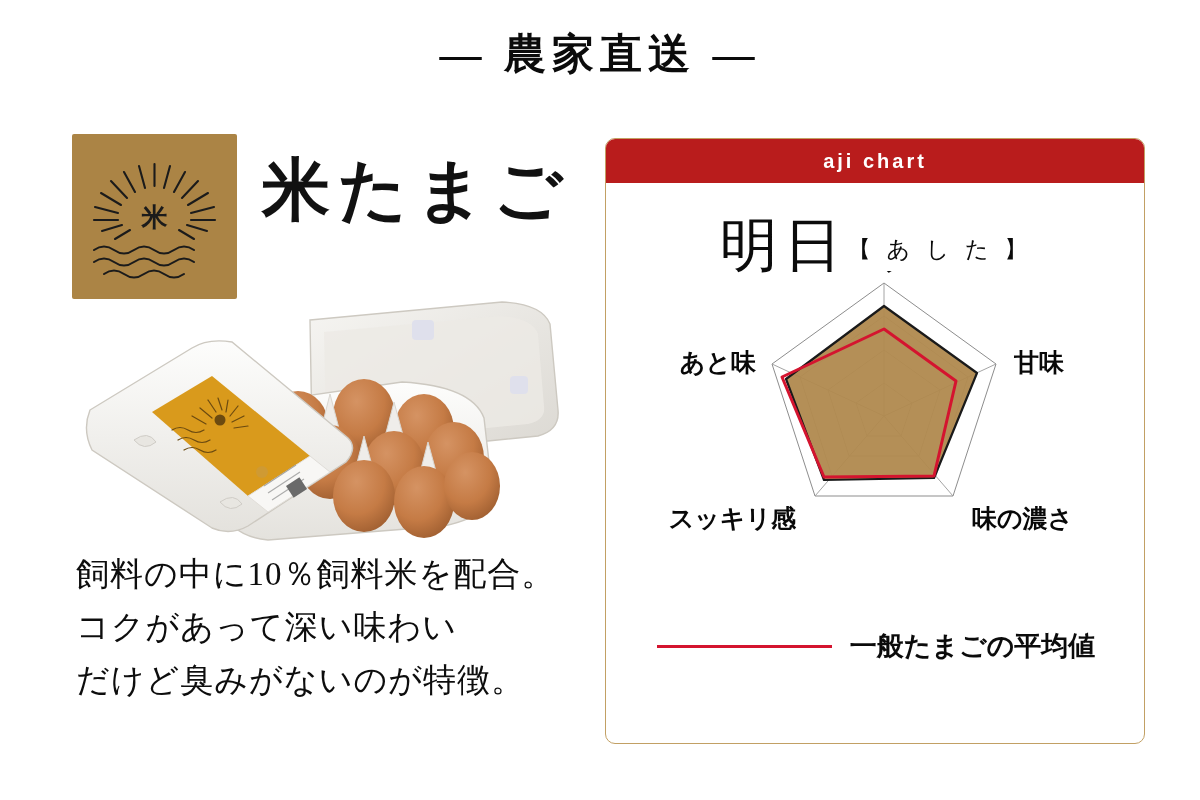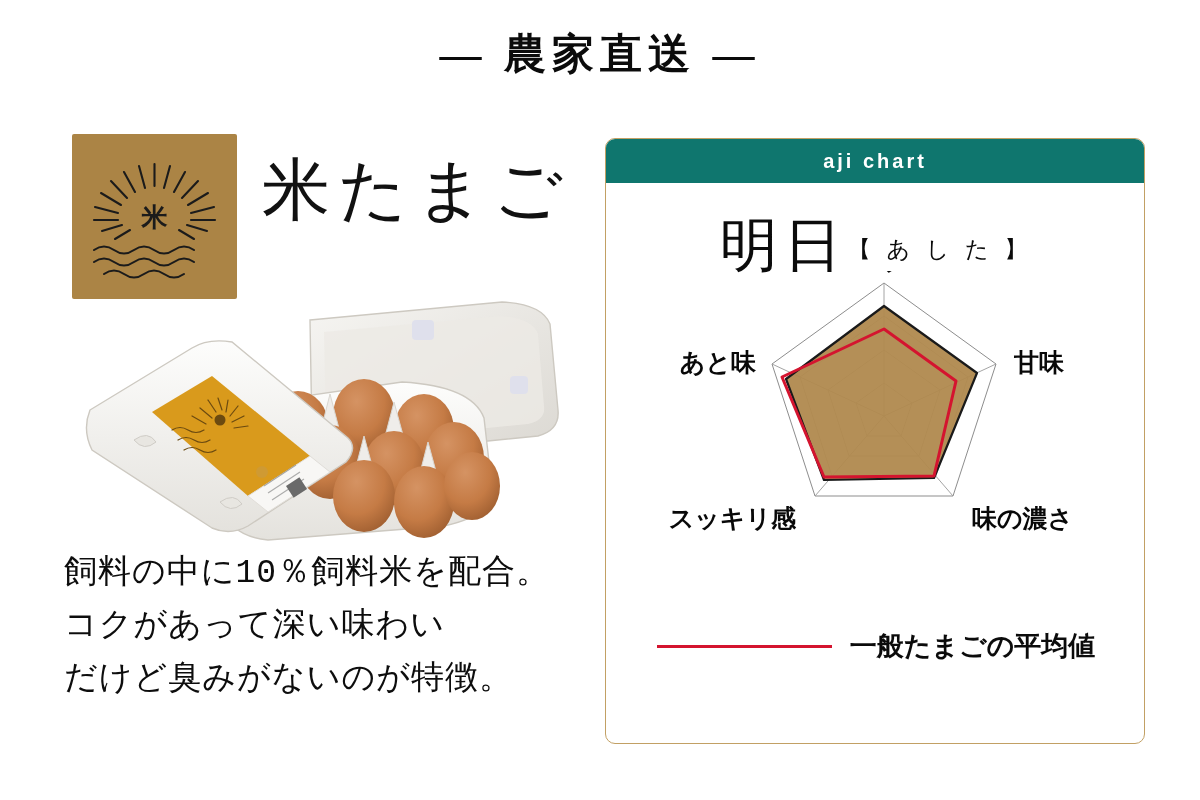--- a/index.html
+++ b/index.html
@@ -28,47 +28,47 @@
 
   .brand-row{position:absolute;left:72px;top:16px;width:520px;height:168px;}
   .logo-badge{
     position:absolute;left:0;top:0;width:165px;height:165px;
     background:#ab8445;border-radius:2px;
   }
   .logo-svg{position:absolute;left:0;top:0;width:165px;height:165px;}
   .brand-title{
     position:absolute;left:190px;top:22px;
     font-family:"Liberation Serif","DejaVu Serif",serif;
-    font-size:68px;font-weight:400;color:#111;
+    font-size:68px;font-weight:700;color:#111;
     letter-spacing:8px;white-space:nowrap;line-height:1;
   }
 
   
   .photo-wrap{
     position:absolute;left:72px;top:172px;width:500px;height:270px;
   }
   .photo-svg{width:100%;height:100%;display:block;}
 
   
   .desc{
-    position:absolute;left:64px;top:430px;width:540px;
-    font-family:Liberation Mono, monospace;
+    position:absolute;left:76px;top:430px;width:540px;
+    font-family:Liberation Serif, serif;
     font-size:33px;color:#0d0d0d;line-height:1.6;
     letter-spacing:1px;
   }
   .desc-line{white-space:nowrap;}
 
   
   .card{
     position:absolute;left:605px;top:138px;width:540px;height:606px;
     border:1.5px solid #c2a064;border-radius:10px;background:#fff;
     box-sizing:border-box;overflow:hidden;
   }
   .card-head{
-    height:44px;background:#0f766e;display:flex;align-items:center;
+    height:44px;background:#b91c1c;display:flex;align-items:center;
     justify-content:center;
   }
   .card-head-text{
     color:#ffffff;font-size:20px;font-weight:700;letter-spacing:3px;
     font-family:"Liberation Sans","DejaVu Sans",sans-serif;
   }
   .card-body{position:relative;height:560px;}
 
   .product-name{
     position:absolute;left:0;top:24px;width:540px;text-align:center;

